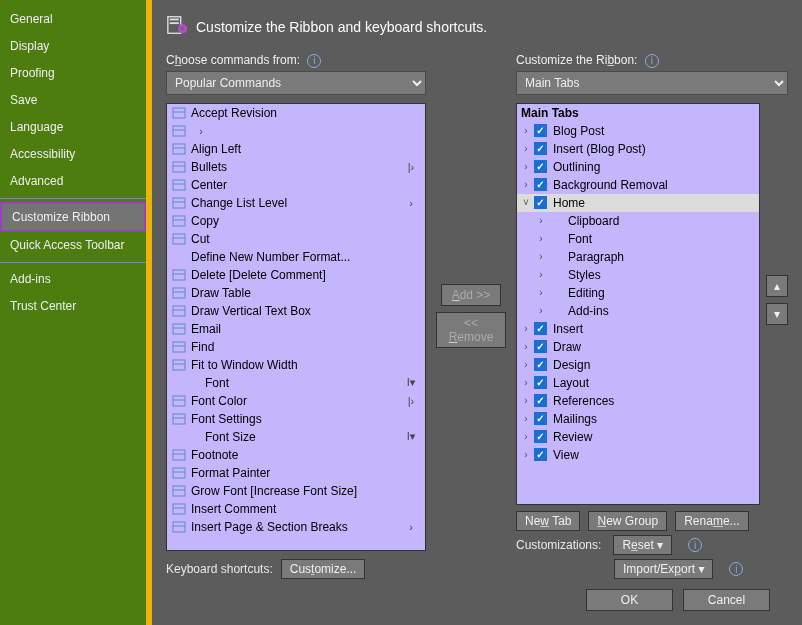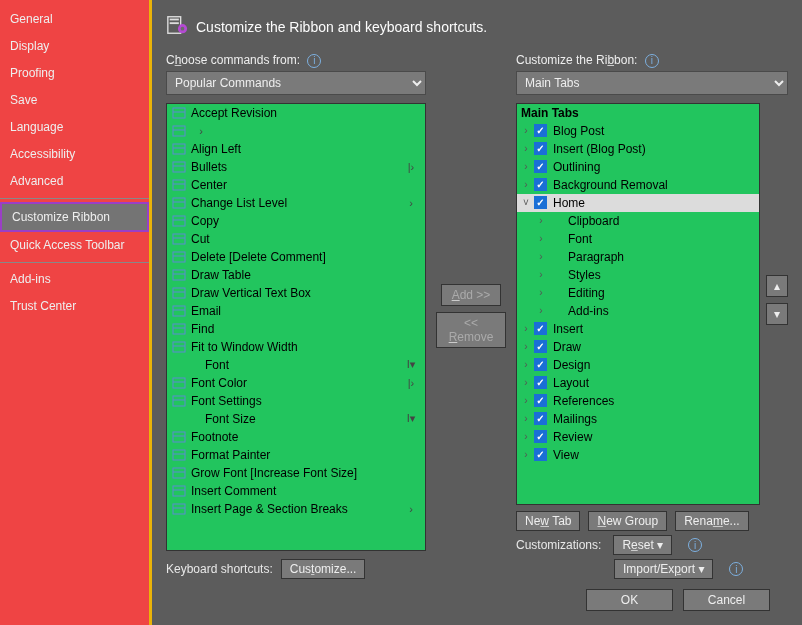--- a/index.html
+++ b/index.html
@@ -10,22 +10,22 @@
     background: #5c5c5c;
     color: #e8e8e8;
     width: 802px;
     height: 625px;
     overflow: hidden;
     display: flex;
   }
   
   .sidebar {
     width: 152px;
-    background: #ef4444;
-    border-right: 3px solid #eab308;
+    background: #4d7c0f;
+    border-right: 6px solid #eab308;
     padding-top: 6px;
     display: flex;
     flex-direction: column;
   }
   .side-item {
     padding: 6px 10px;
     cursor: pointer;
     color: #eee;
     border-bottom: 1px solid transparent;
   }
@@ -73,21 +73,21 @@
     width: 100%;
     background: #7a7a7a;
     border: 1px solid #4a4a4a;
     color: #eee;
     padding: 3px 4px;
     font-family: inherit; font-size: 12px;
   }
   .listbox {
     flex: 1;
     margin-top: 8px;
-    background: #22c55e;
+    background: #c4b5fd;
     color: #000;
     border: 1px solid #333;
     overflow-y: scroll;
     overflow-x: hidden;
     min-height: 0;
   }
   .listbox::-webkit-scrollbar { width: 15px; }
   .listbox::-webkit-scrollbar-track { background: #e4e4e4; }
   .listbox::-webkit-scrollbar-thumb { background: #8a8a8a; }
   .cmd-row {
@@ -237,20 +237,25 @@
             <span class="cmd-ext"></span>
           </div>
           <div class="cmd-row">
             <span class="cmd-icon">
               <svg viewBox="0 0 14 14">
                 <rect x="1" y="2" width="12" height="10" fill="none" stroke="#5a8bd0"></rect>
                 <line x1="1" y1="6" x2="13" y2="6" stroke="#5a8bd0"></line>
               </svg>
             </span>
             <span class="cmd-text">Cut</span>
+            <span class="cmd-ext"></span>
+          </div>
+          <div class="cmd-row">
+            <span class="cmd-icon"></span>
+            <span class="cmd-text">Define New Number Format...</span>
             <span class="cmd-ext"></span>
           </div>
           <div class="cmd-row">
             <span class="cmd-icon">
               <svg viewBox="0 0 14 14">
                 <rect x="1" y="2" width="12" height="10" fill="none" stroke="#5a8bd0"></rect>
                 <line x1="1" y1="6" x2="13" y2="6" stroke="#5a8bd0"></line>
               </svg>
             </span>
             <span class="cmd-text">Delete [Delete Comment]</span>

